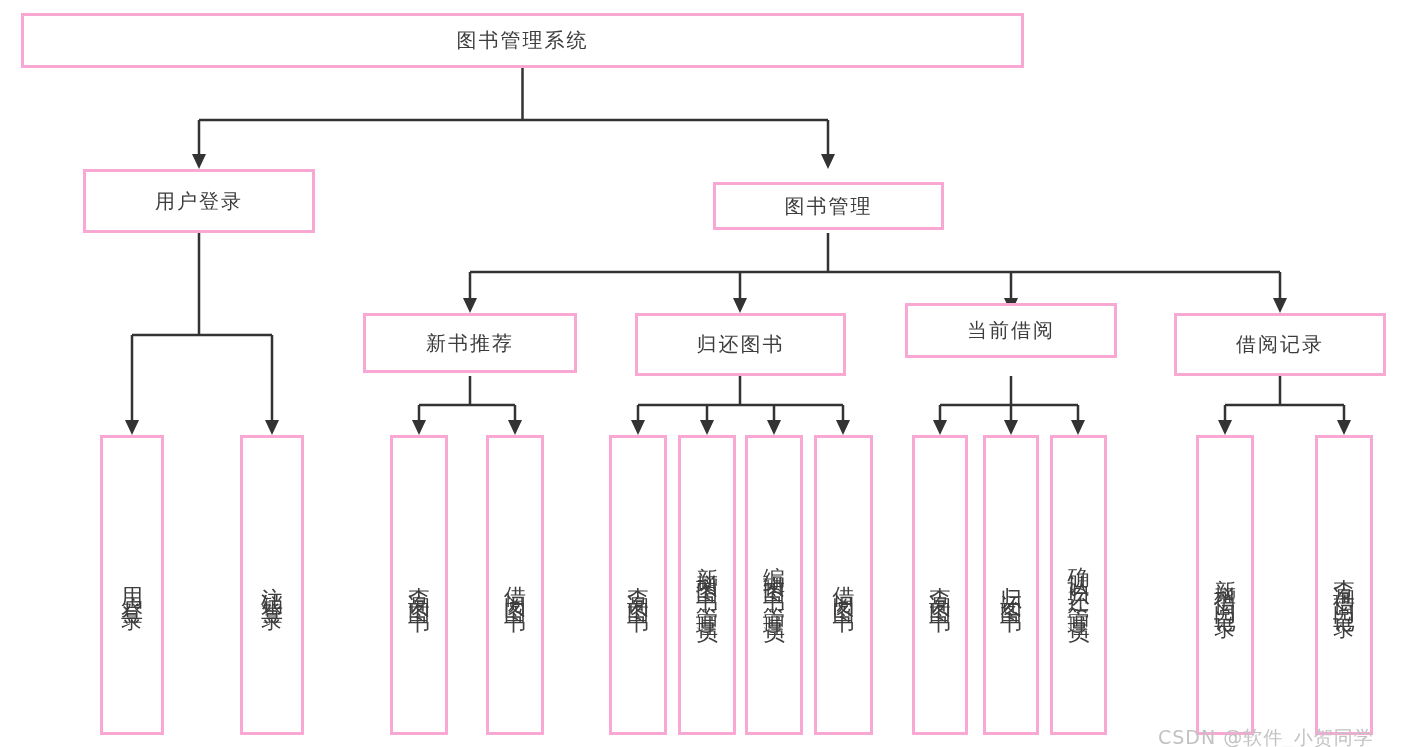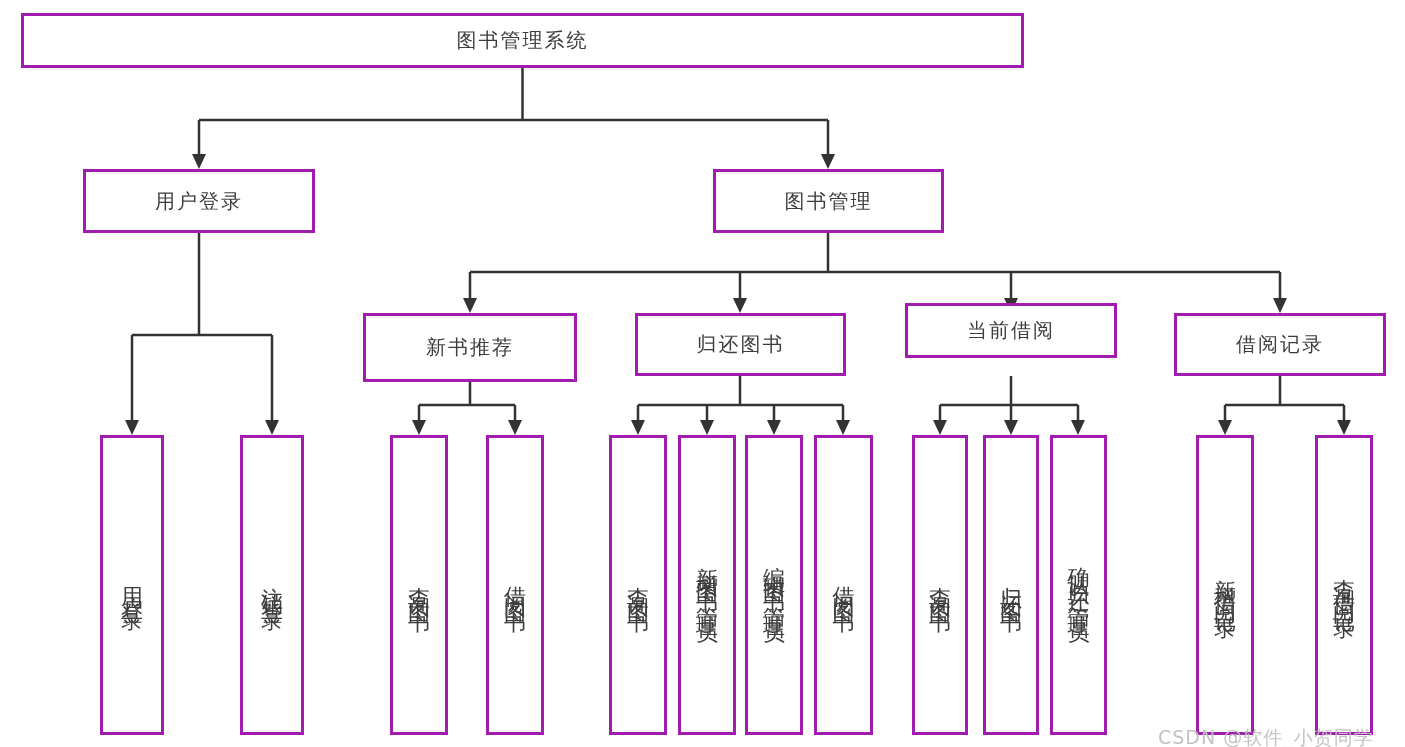--- a/index.html
+++ b/index.html
@@ -13,21 +13,21 @@
   }
   #wires {
     position: absolute;
     left: 0; top: 0;
     pointer-events: none;
   }
   .box {
     position: absolute;
     box-sizing: border-box;
     background: #ffffff;
-    border: 3px solid #a21caf;
+    border: 3px solid #f9a8d4;
     display: flex;
     align-items: center;
     justify-content: center;
     color: #3d3d3d;
   }
   .box.h span {
     font-size: 20px;
     letter-spacing: 2px;
     white-space: nowrap;
   }
@@ -86,25 +86,25 @@
              M1337 420 L1351 420 L1344 435 Z"></path>
   </svg>
 
   <div class="box h" style="left:21px; top:13px; width:1003px; height:55px">
     <span>图书管理系统</span>
   </div>
 
   <div class="box h" style="left:83px; top:169px; width:232px; height:64px">
     <span>用户登录</span>
   </div>
-  <div class="box h" style="left:713px; top:169px; width:231px; height:64px">
+  <div class="box h" style="left:713px; top:182px; width:231px; height:48px">
     <span>图书管理</span>
   </div>
 
-  <div class="box h" style="left:363px; top:313px; width:214px; height:69px">
+  <div class="box h" style="left:363px; top:313px; width:214px; height:60px">
     <span>新书推荐</span>
   </div>
   <div class="box h" style="left:635px; top:313px; width:211px; height:63px">
     <span>归还图书</span>
   </div>
   <div class="box h" style="left:905px; top:303px; width:212px; height:55px">
     <span>当前借阅</span>
   </div>
   <div class="box h" style="left:1174px; top:313px; width:212px; height:63px">
     <span>借阅记录</span>

